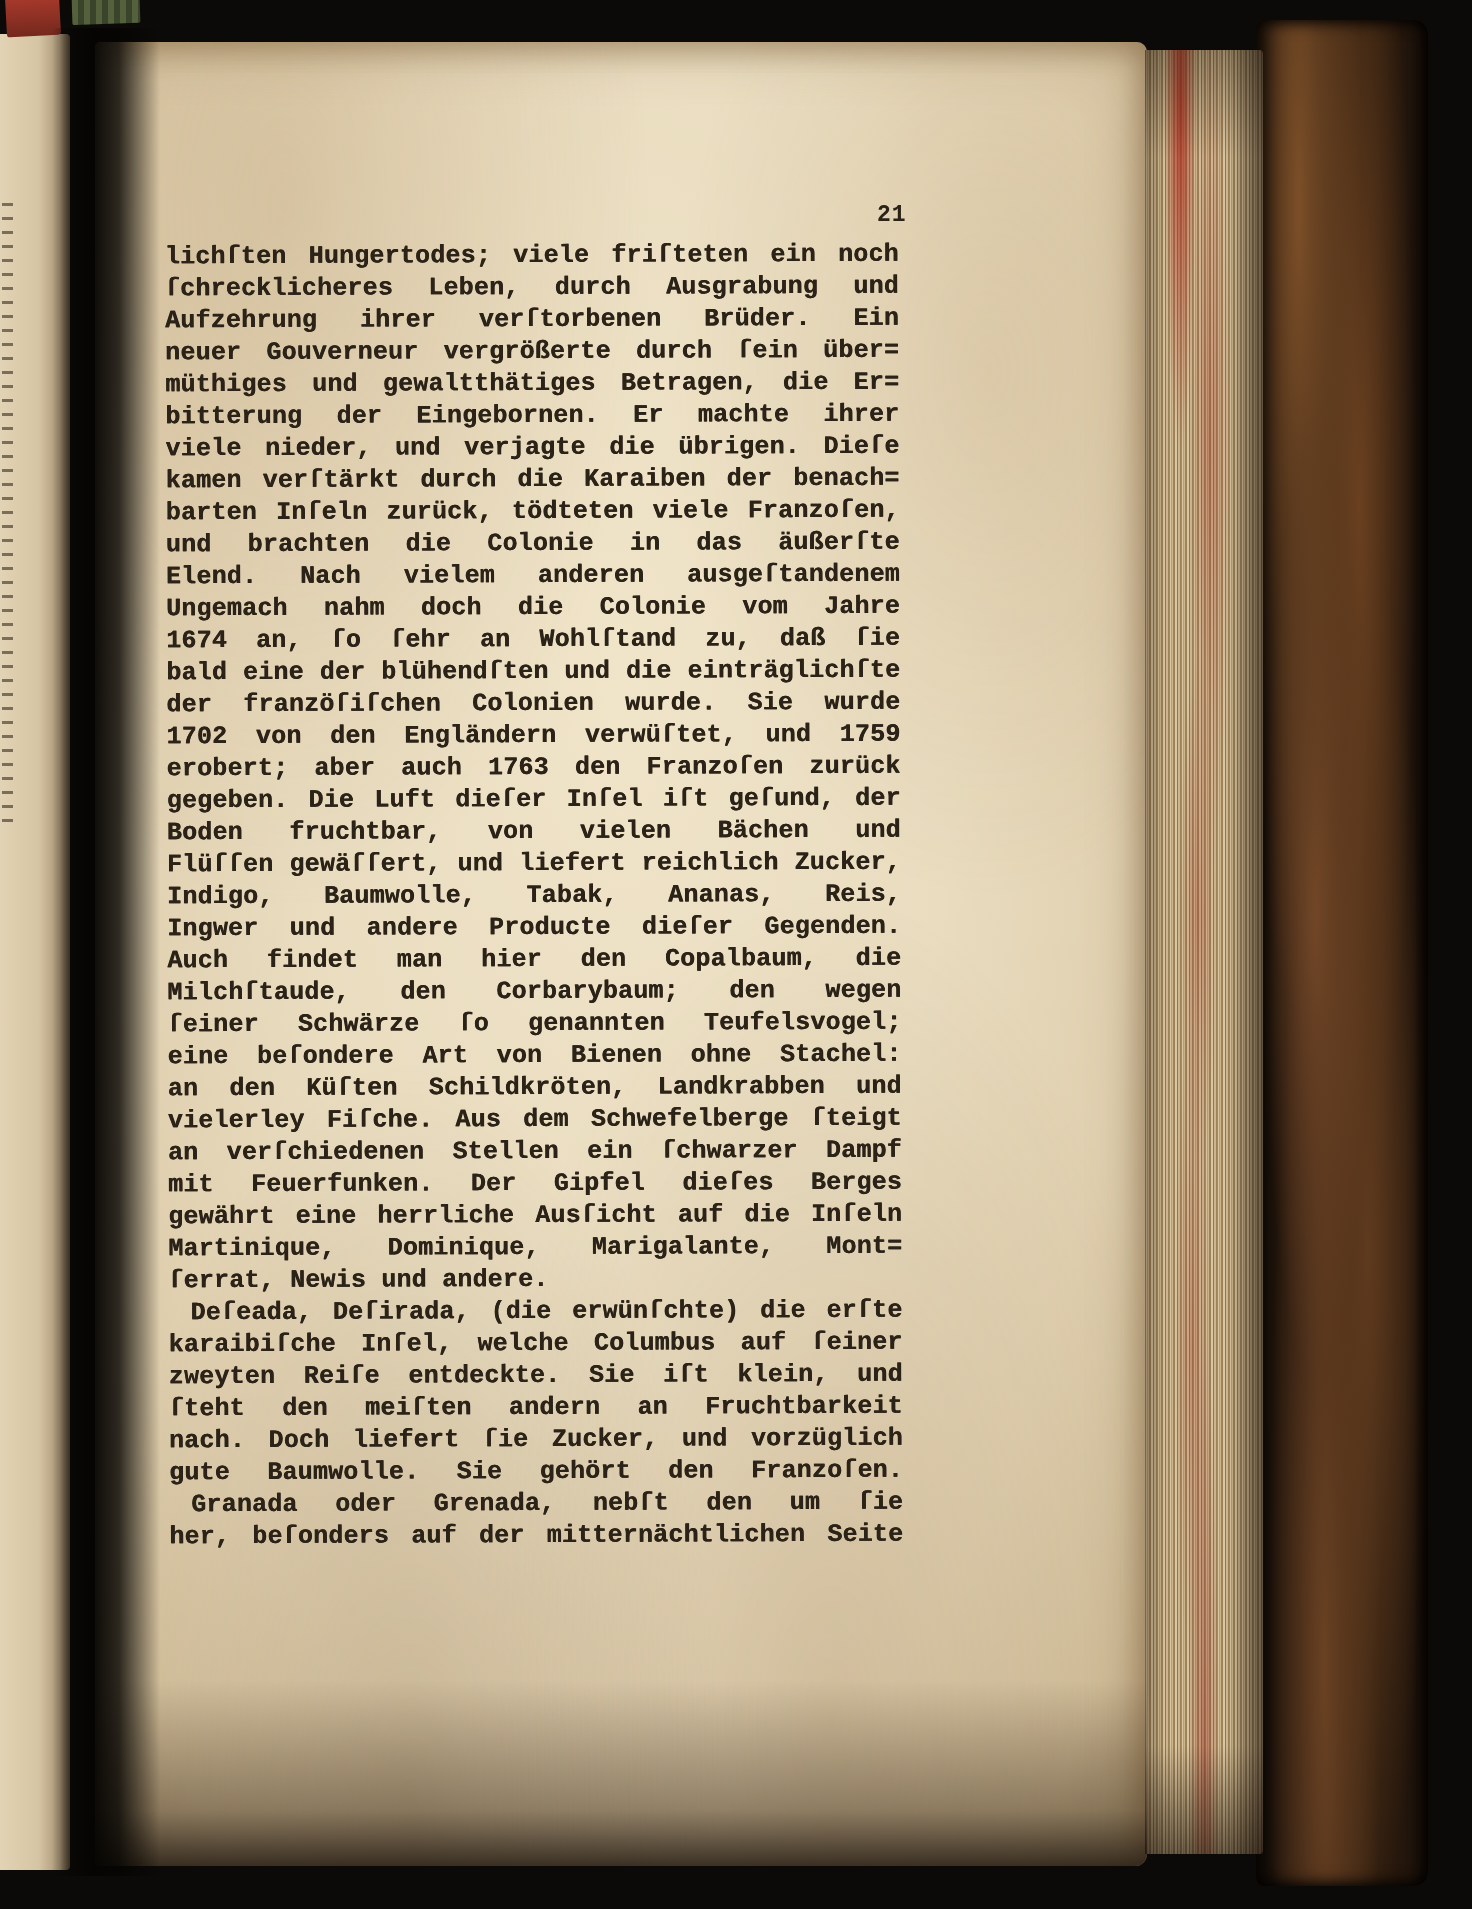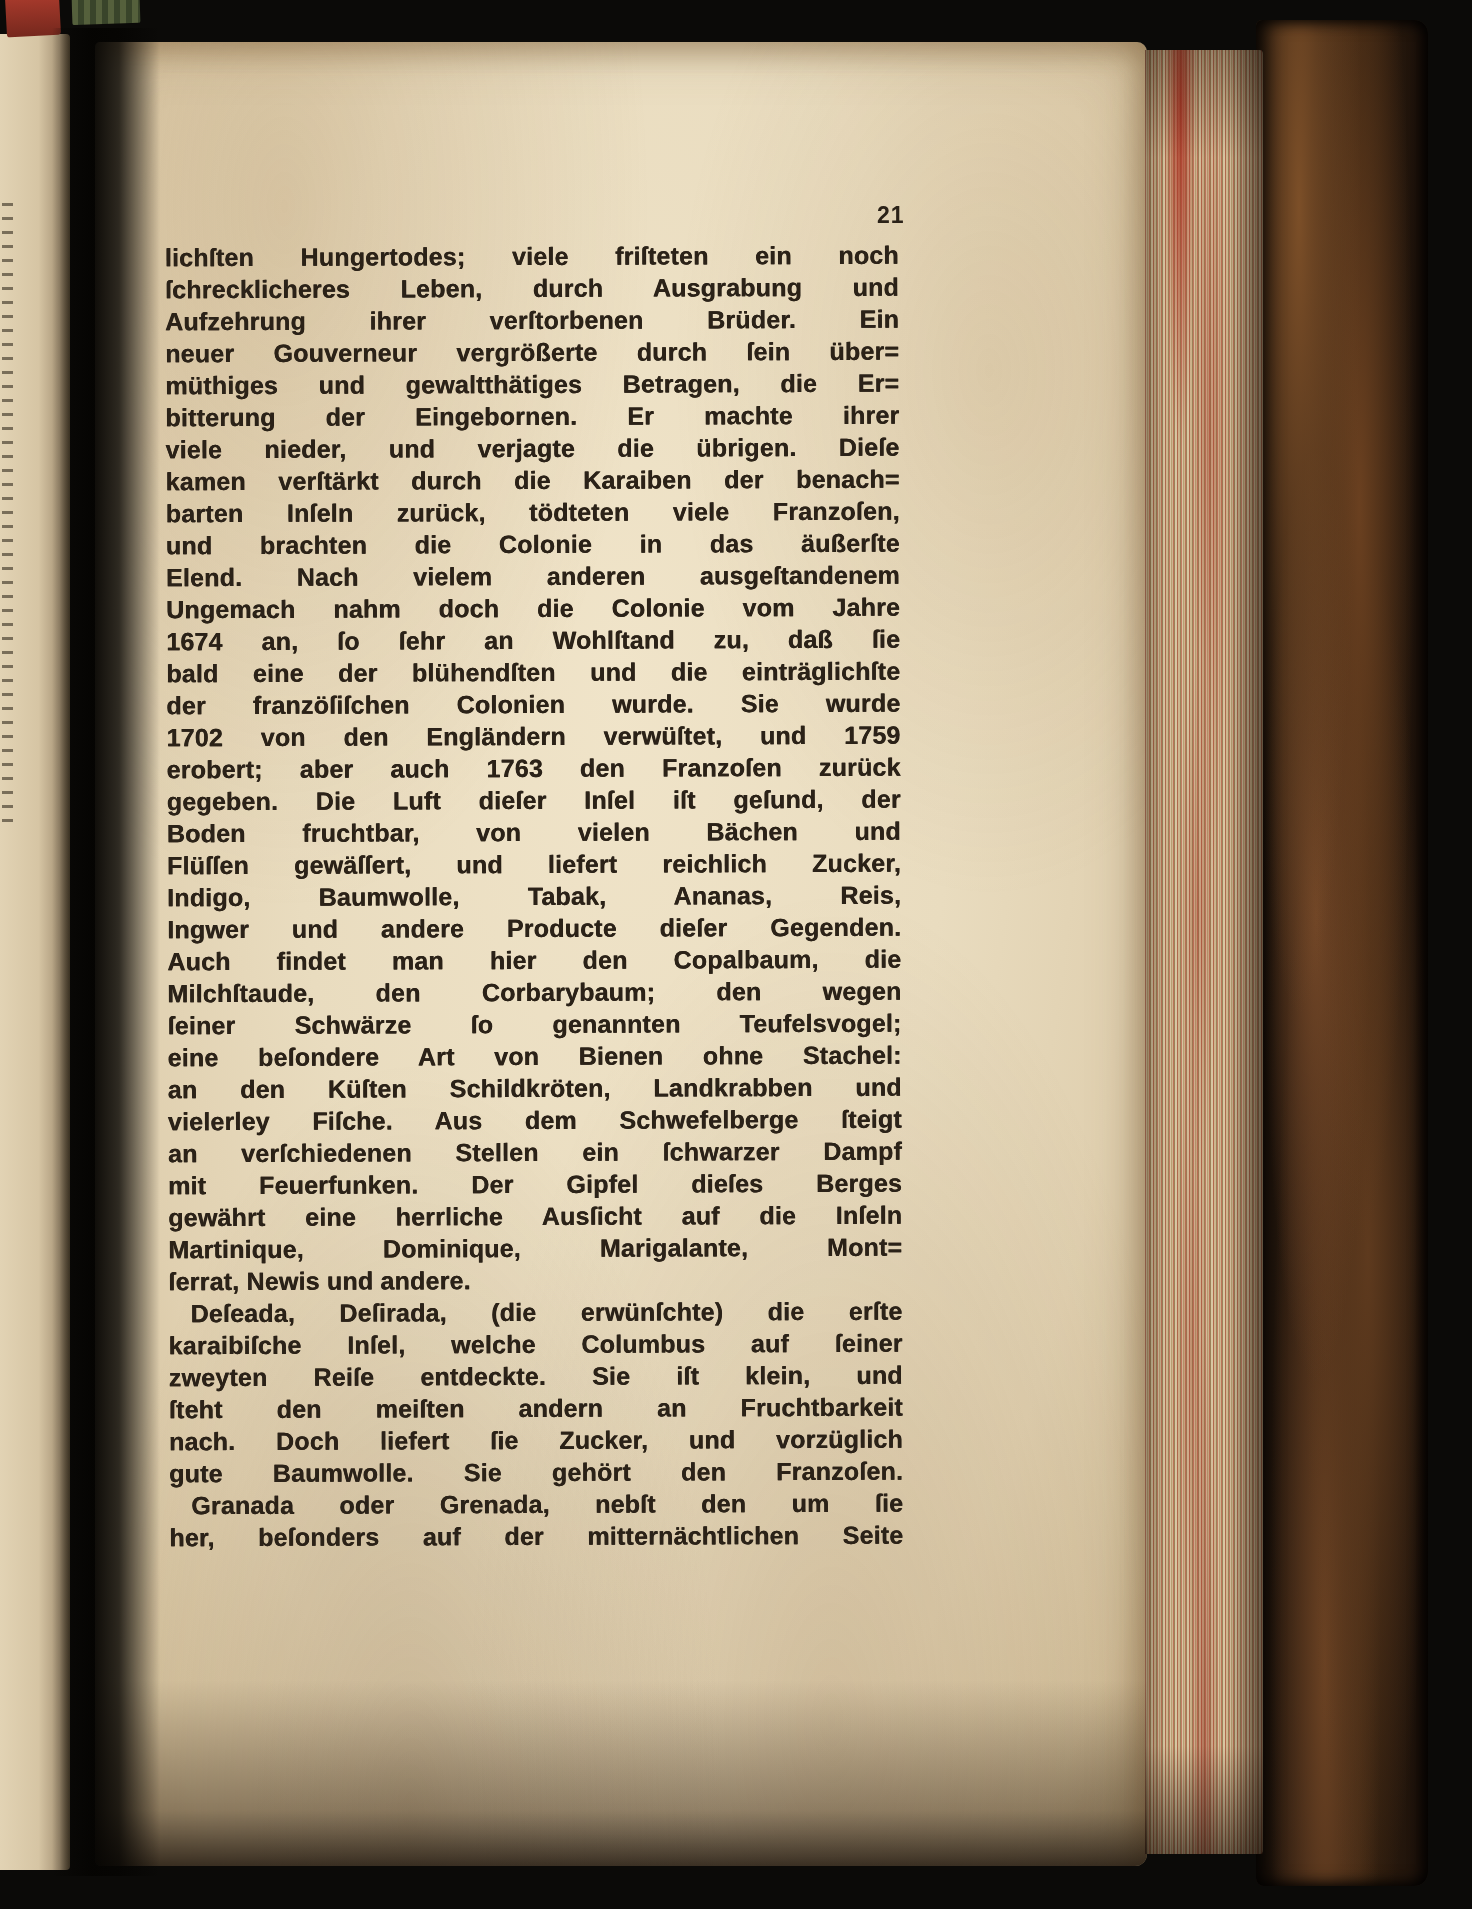--- a/index.html
+++ b/index.html
@@ -1,19 +1,19 @@
 <!DOCTYPE html>
 <html style="--background: #0b0a08; --paper: #e9dcbf; --ink: #2b2218; --leather: #2a1b10; --edge-red: #a83a2c;"><head>
 <meta charset="utf-8">
 <style>
   html, body { margin:0; padding:0; background:#000; }
   .photo {
     position:relative; width:1472px; height:1909px; overflow:hidden;
     background:var(--background, #0b0a08);
-    font-family:Liberation Sans, sans-serif;
+    font-family:Liberation Mono, monospace;
   }
 
   
   .spine-red {
     position:absolute; left:6px; top:-4px; width:54px; height:40px;
     background:linear-gradient(180deg, var(--edge-red, #a83a2c), #76281d);
     transform:rotate(-3deg); border-radius:3px; z-index:2;
   }
   
   .headband {

